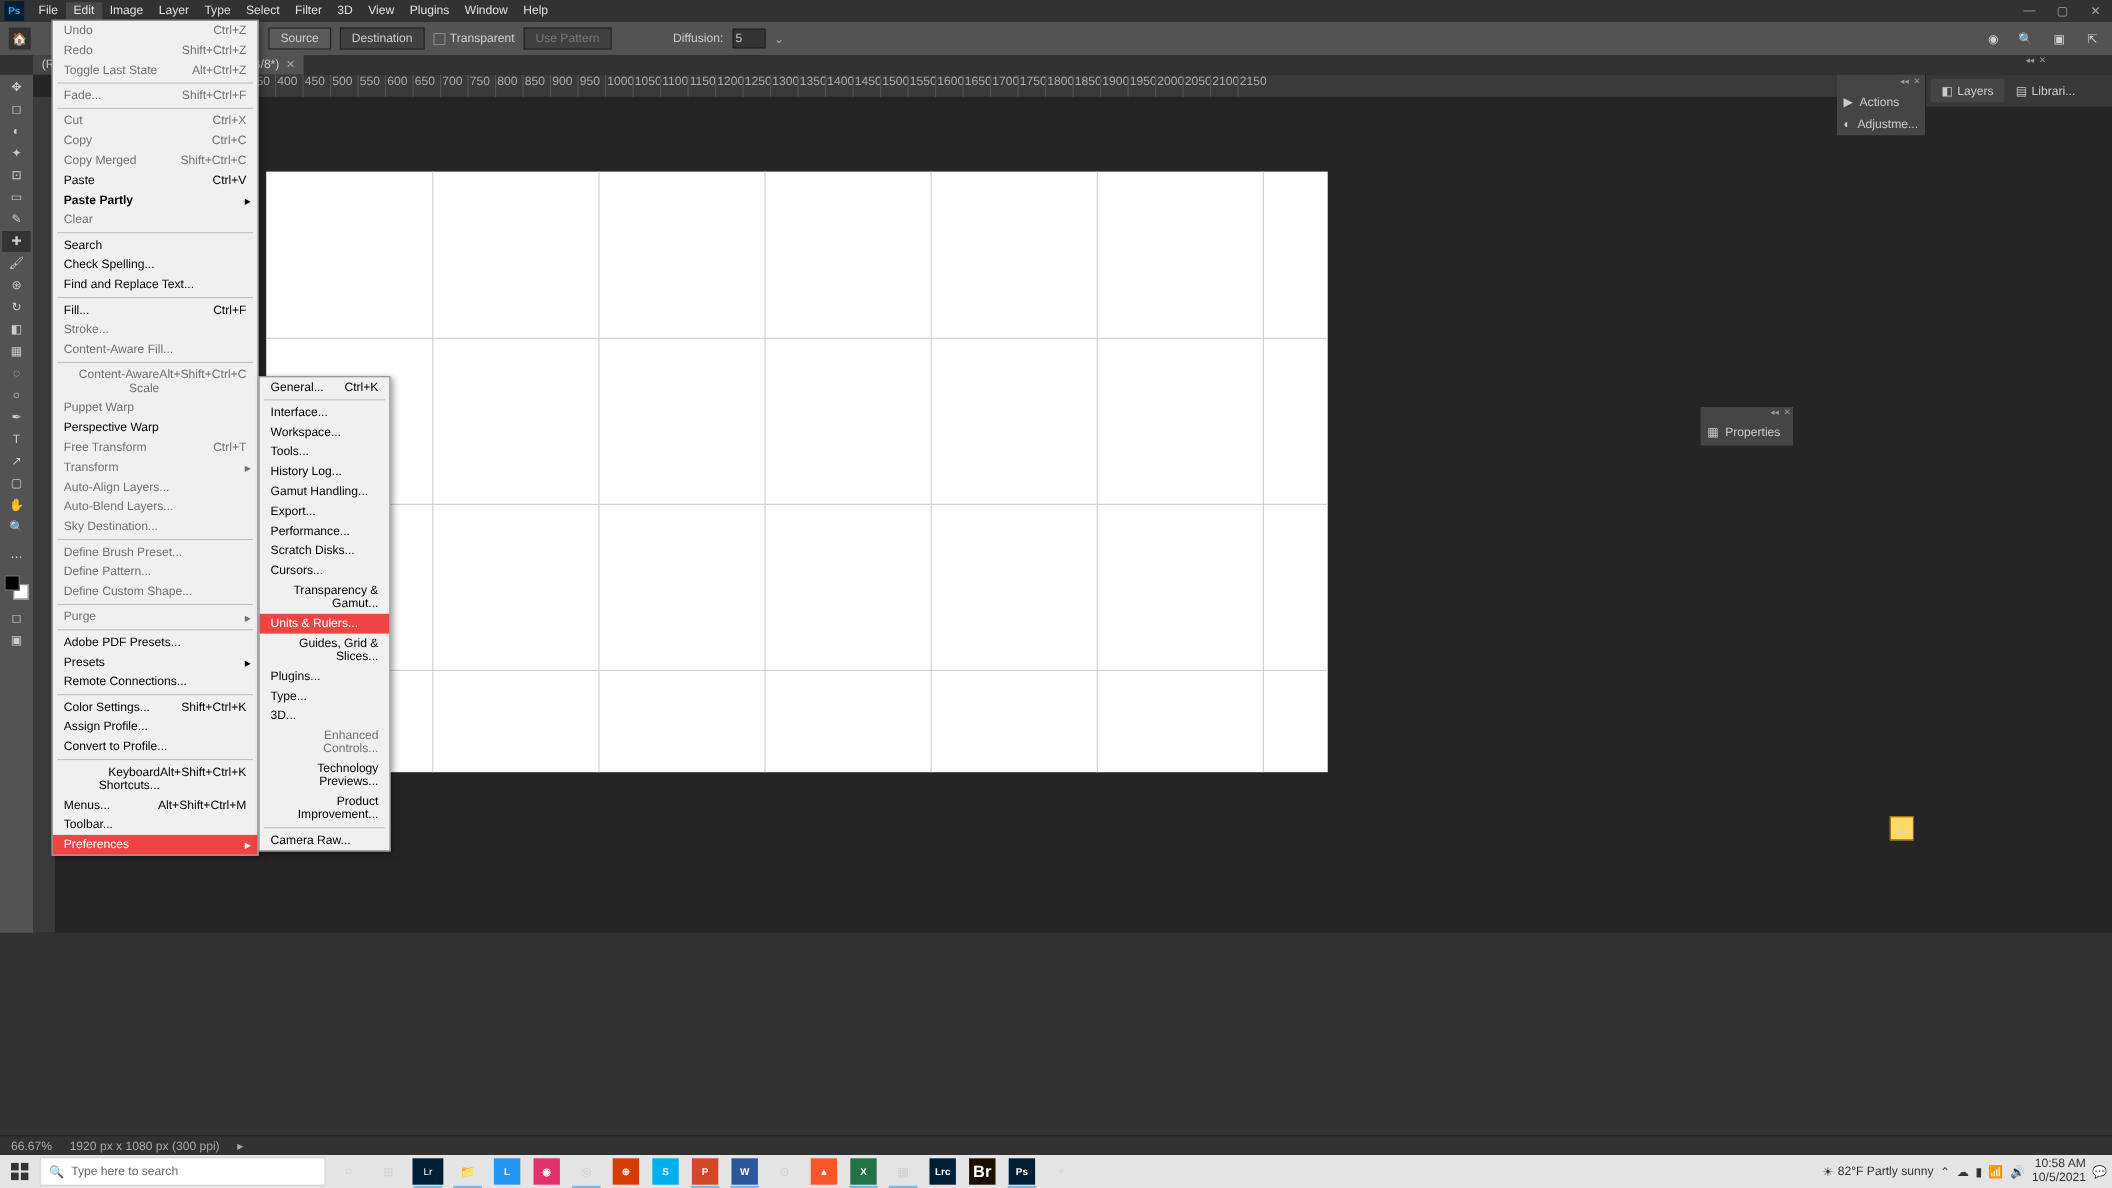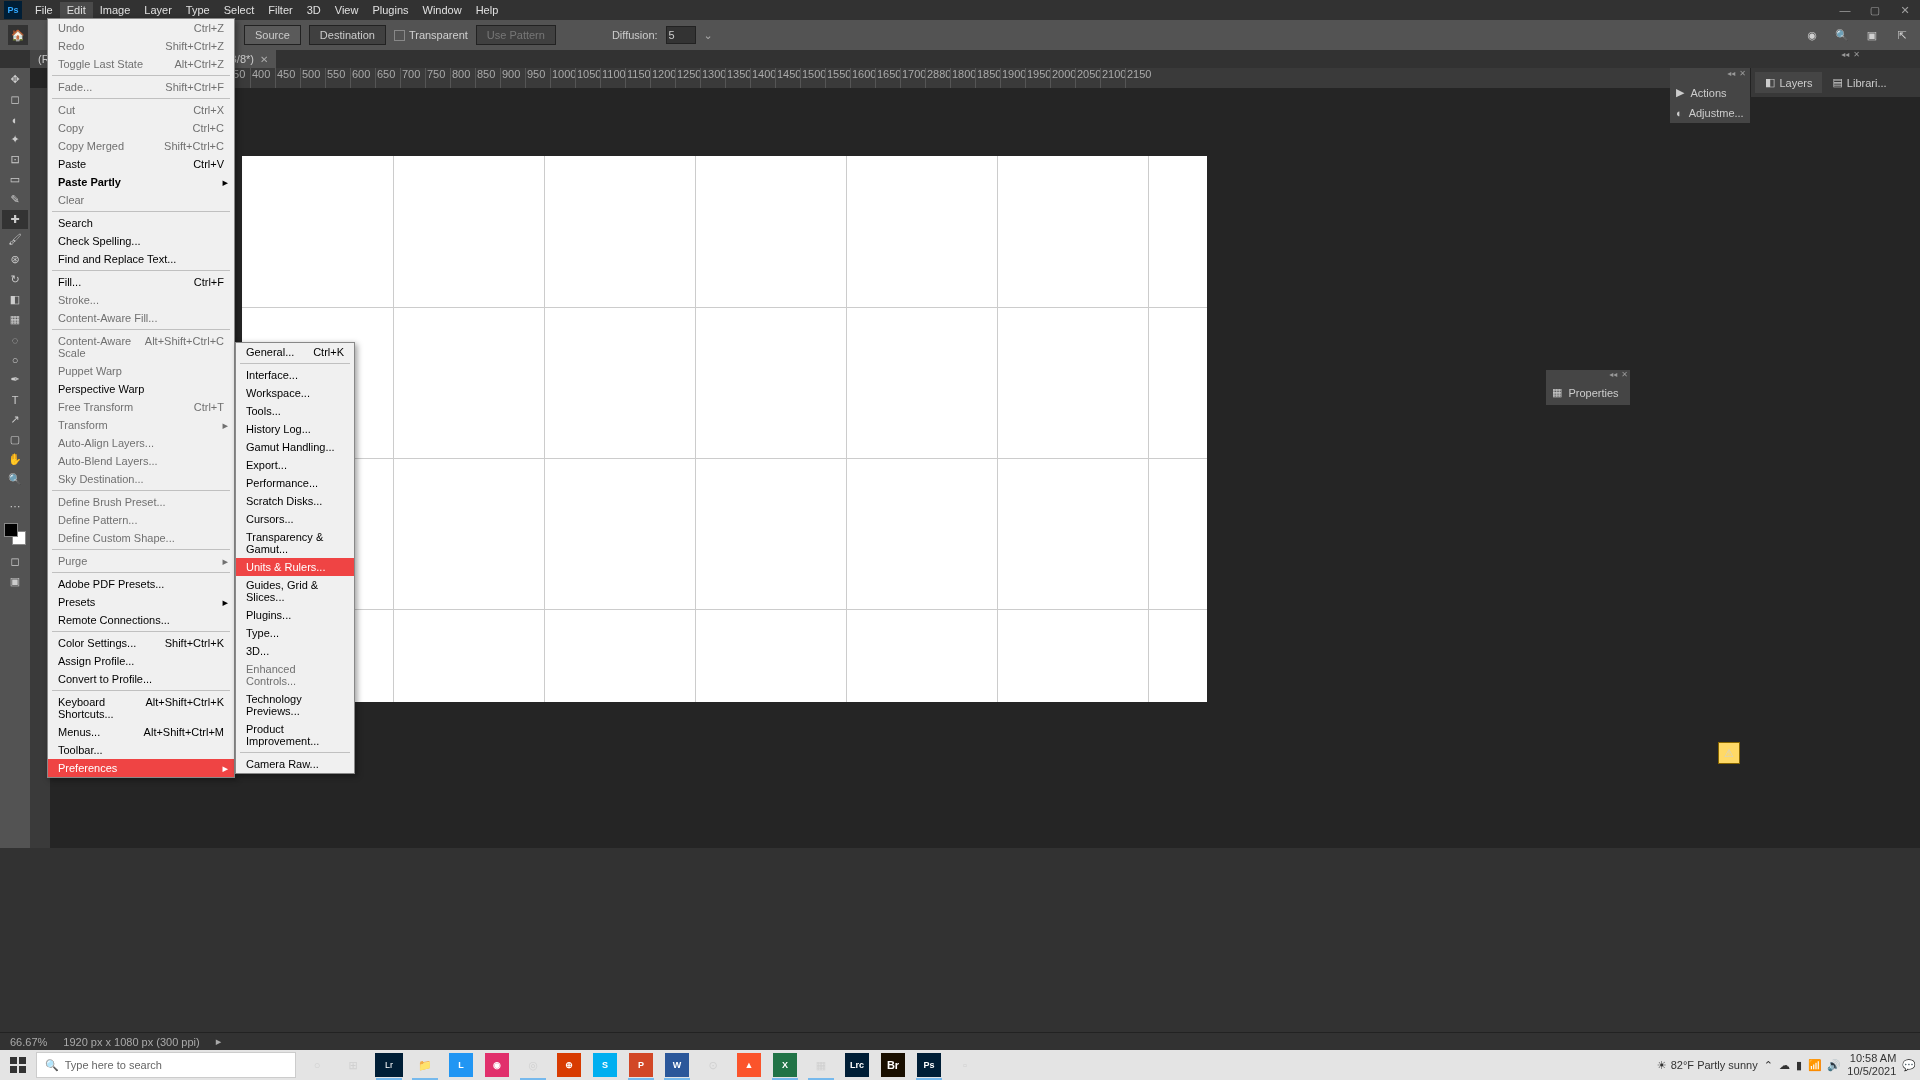--- a/index.html
+++ b/index.html
@@ -40,21 +40,21 @@
     .ruler-area { flex: 1; position: relative; background: #252525; overflow: hidden; }
     .ruler-h { position: absolute; top: 0; left: 20px; right: 0; height: 20px; background: #3a3a3a; display: flex; font-size: 8px; color: #aaa; }
     .ruler-h-tick { position: relative; width: 25px; border-left: 1px solid #555; padding-left: 1px; }
     .ruler-v { position: absolute; top: 20px; left: 0; width: 20px; bottom: 0; background: #3a3a3a; }
     .canvas { position: absolute; top: 88px; left: 212px; width: 965px; height: 546px; background: #fff; }
     .grid-v { position: absolute; top: 0; bottom: 0; width: 1px; background: #ccc; }
     .grid-h { position: absolute; left: 0; right: 0; height: 1px; background: #ccc; }
     
     .dropdown { position: absolute; background: #f0f0f0; border: 1px solid #888; box-shadow: 2px 2px 6px rgba(0,0,0,0.4); color: #000; }
     .dd-edit { left: 47px; top: 18px; width: 188px; }
-    .dd-item { padding: 3px 10px; display: flex; justify-content: space-between; cursor: default; }
+    .dd-item { padding: 3px 10px; display: flex; justify-content: space-between; cursor: default; text-align: right; }
     .dd-item.disabled { color: #707070; }
     .dd-item.highlight { background: #ef4444; color: #fff; }
     .dd-item.hassubmenu::after { content: '▸'; position: absolute; right: 6px; }
     .dd-sep { height: 1px; background: #c0c0c0; margin: 2px 4px; }
     .dd-pref { left: 235px; top: 342px; width: 120px; }
     
     .right-collapsed { position: absolute; right: 170px; top: 68px; width: 80px; background: #454545; }
     .rc-row { padding: 4px 6px; display: flex; align-items: center; gap: 6px; color: #ccc; font-size: 10px; }
     .panel-header { height: 14px; display: flex; justify-content: flex-end; gap: 4px; padding: 1px 4px; background: #454545; }
     .panel-icn { font-size: 8px; color: #999; }
@@ -205,21 +205,21 @@
         <div class="ruler-h-tick">1250</div>
         <div class="ruler-h-tick">1300</div>
         <div class="ruler-h-tick">1350</div>
         <div class="ruler-h-tick">1400</div>
         <div class="ruler-h-tick">1450</div>
         <div class="ruler-h-tick">1500</div>
         <div class="ruler-h-tick">1550</div>
         <div class="ruler-h-tick">1600</div>
         <div class="ruler-h-tick">1650</div>
         <div class="ruler-h-tick">1700</div>
-        <div class="ruler-h-tick">2880</div>
+        <div class="ruler-h-tick">1750</div>
         <div class="ruler-h-tick">1800</div>
         <div class="ruler-h-tick">1850</div>
         <div class="ruler-h-tick">1900</div>
         <div class="ruler-h-tick">1950</div>
         <div class="ruler-h-tick">2000</div>
         <div class="ruler-h-tick">2050</div>
         <div class="ruler-h-tick">2100</div>
         <div class="ruler-h-tick">2150</div>
       </div>
     <div class="ruler-v"></div>
@@ -551,21 +551,21 @@
       <div class="tb-icon running">
         <span style="background:#217346;color:#fff;width:24px;height:24px;display:flex;align-items:center;justify-content:center;font-size:9px;font-weight:bold">X</span>
       </div>
       <div class="tb-icon running">
         <span>▦</span>
       </div>
       <div class="tb-icon">
         <span style="background:#001e36;color:#fff;width:24px;height:24px;display:flex;align-items:center;justify-content:center;font-size:9px;font-weight:bold">Lrc</span>
       </div>
       <div class="tb-icon">
-        <span style="background:#1a0f00;color:#fff;width:24px;height:24px;display:flex;align-items:center;justify-content:center;font-size:11px;font-weight:bold">Br</span>
+        <span style="background:#1a0f00;color:#fff;width:24px;height:24px;display:flex;align-items:center;justify-content:center;font-size:15px;font-weight:bold">Br</span>
       </div>
       <div class="tb-icon running">
         <span style="background:#001e36;color:#fff;width:24px;height:24px;display:flex;align-items:center;justify-content:center;font-size:9px;font-weight:bold">Ps</span>
       </div>
       <div class="tb-icon">
         <span>▫</span>
       </div>
     </div>
   <div class="tb-right">
     <div class="weather">

